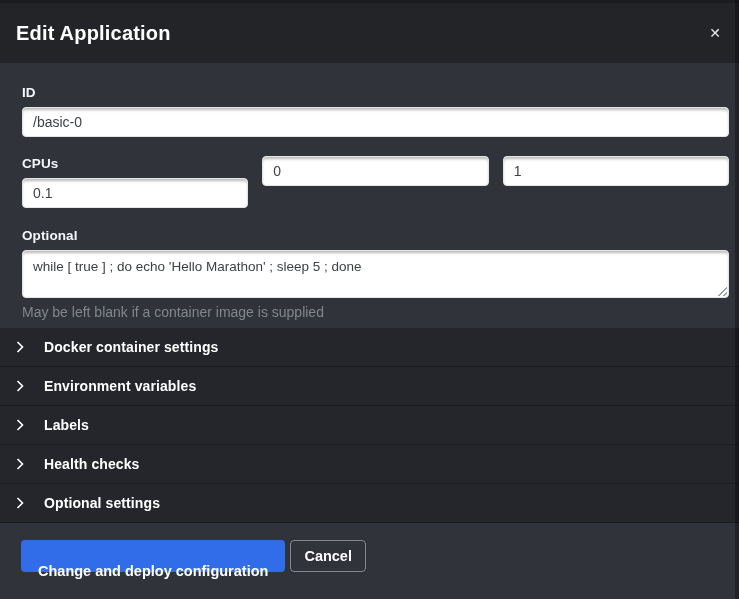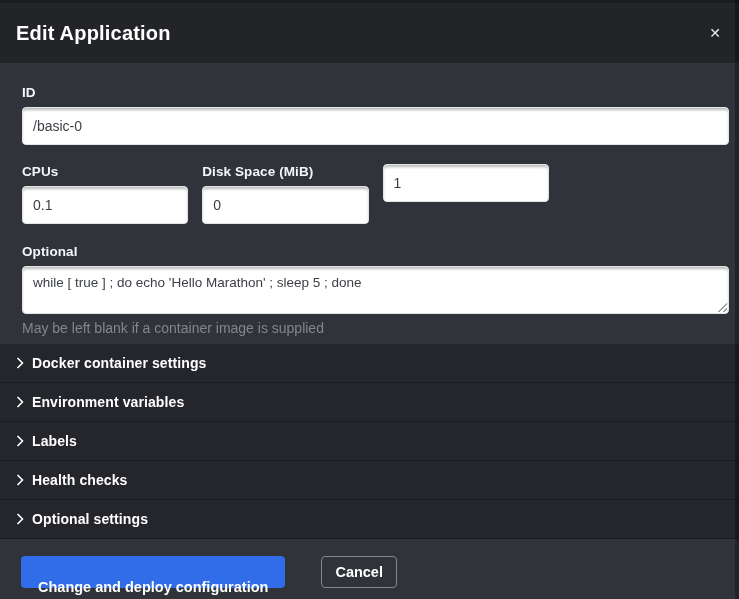--- a/index.html
+++ b/index.html
@@ -24,28 +24,28 @@
     color:#e8eaee;font-size:14px;line-height:1;padding:4px 2px;
     font-family:"Liberation Sans",sans-serif;
   }
   
   .form-panel{background:#30333a;padding:22px 10px 8px 22px;flex:none;}
   .field-label{
     display:block;color:#f4f6f9;font-size:13.5px;font-weight:bold;
     margin-bottom:7px;letter-spacing:.1px;
   }
   .text-input{
-    display:block;width:100%;height:38px;
+    display:block;width:100%;height:30px;
     background:#ffffff;border:1px solid #e3e4e6;border-radius:4px;
     box-shadow:inset 0 3px 3px -1px rgba(0,0,0,0.28);
     padding:0 10px;font-size:14px;color:#3d4147;
     font-family:"Liberation Sans",sans-serif;outline:none;
   }
   .grid-row{
-    display:grid;grid-template-columns:repeat(4,1fr);gap:14px;
+    display:grid;grid-template-columns:repeat(3,1fr);gap:14px;
     margin-top:19px;
   }
   .command-group{margin-top:20px;}
   .textarea-wrap{position:relative;}
   .command-textarea{
     display:block;width:100%;height:48px;resize:none;
     background:#ffffff;border:1px solid #e3e4e6;border-radius:4px;
     box-shadow:inset 0 3px 3px -1px rgba(0,0,0,0.28);
     padding:6px 10px;font-size:13.5px;color:#3d4147;line-height:1.45;
     font-family:"Liberation Sans",sans-serif;outline:none;
@@ -54,38 +54,38 @@
     position:absolute;right:2px;bottom:2px;width:10px;height:10px;
     clip-path:polygon(100% 0,100% 100%,0 100%);
     background:repeating-linear-gradient(-45deg,transparent 0 2px,#9aa0a6 2px 3.5px);
     cursor:nwse-resize;
   }
   .help-text{margin-top:6px;color:#82868e;font-size:14px;}
   
   .sections{flex:none;}
   .section-row{
     height:39px;background:#25262b;border-bottom:1px solid #1a1b1f;
-    display:flex;align-items:center;gap:8px;padding:0 16px;cursor:pointer;
+    display:flex;align-items:center;gap:20px;padding:0 16px;cursor:pointer;
   }
   .chevron{flex:none;display:flex;align-items:center;}
   .section-label{color:#ffffff;font-size:14px;font-weight:bold;letter-spacing:.1px;}
   
   .modal-footer{
     flex:1;background:#30333a;display:flex;align-items:flex-start;
     padding:17px 21px;gap:5px;
   }
   .btn{
     height:32px;border-radius:4px;font-size:14.5px;font-weight:bold;
     font-family:"Liberation Sans",sans-serif;cursor:pointer;line-height:30px;
   }
   .btn-primary{
     background:#316de8;color:#ffffff;border:none;padding:16px 17px;
   }
   .btn-cancel{
-    background:transparent;color:#ffffff;border:1px solid #83878e;padding:0 13px;margin-left:31px;
+    background:transparent;color:#ffffff;border:1px solid #83878e;padding:0 13px;
   }
   .right-edge{
     position:absolute;top:0;right:0;width:4px;height:100%;
     background:rgba(0,0,0,0.32);pointer-events:none;
   }
 </style>
 </head>
 <body>
 
 <div class="modal">
@@ -104,21 +104,20 @@
       <label class="field-label">ID</label>
       <input class="text-input" type="text" value="/basic-0" style="">
     </div>
 
     <div class="grid-row">
       <div>
         <label class="field-label">CPUs</label>
         <input class="text-input" type="text" value="0.1" style="">
       </div>
       <div>
-        <label class="field-label">Disk Space (MiB)</label>
         <input class="text-input" type="text" value="0" style="">
       </div>
       <div>
         <input class="text-input" type="text" value="1" style="">
       </div>
     </div>
 
     <div class="command-group">
       <label class="field-label">Optional</label>
       <div class="textarea-wrap">

